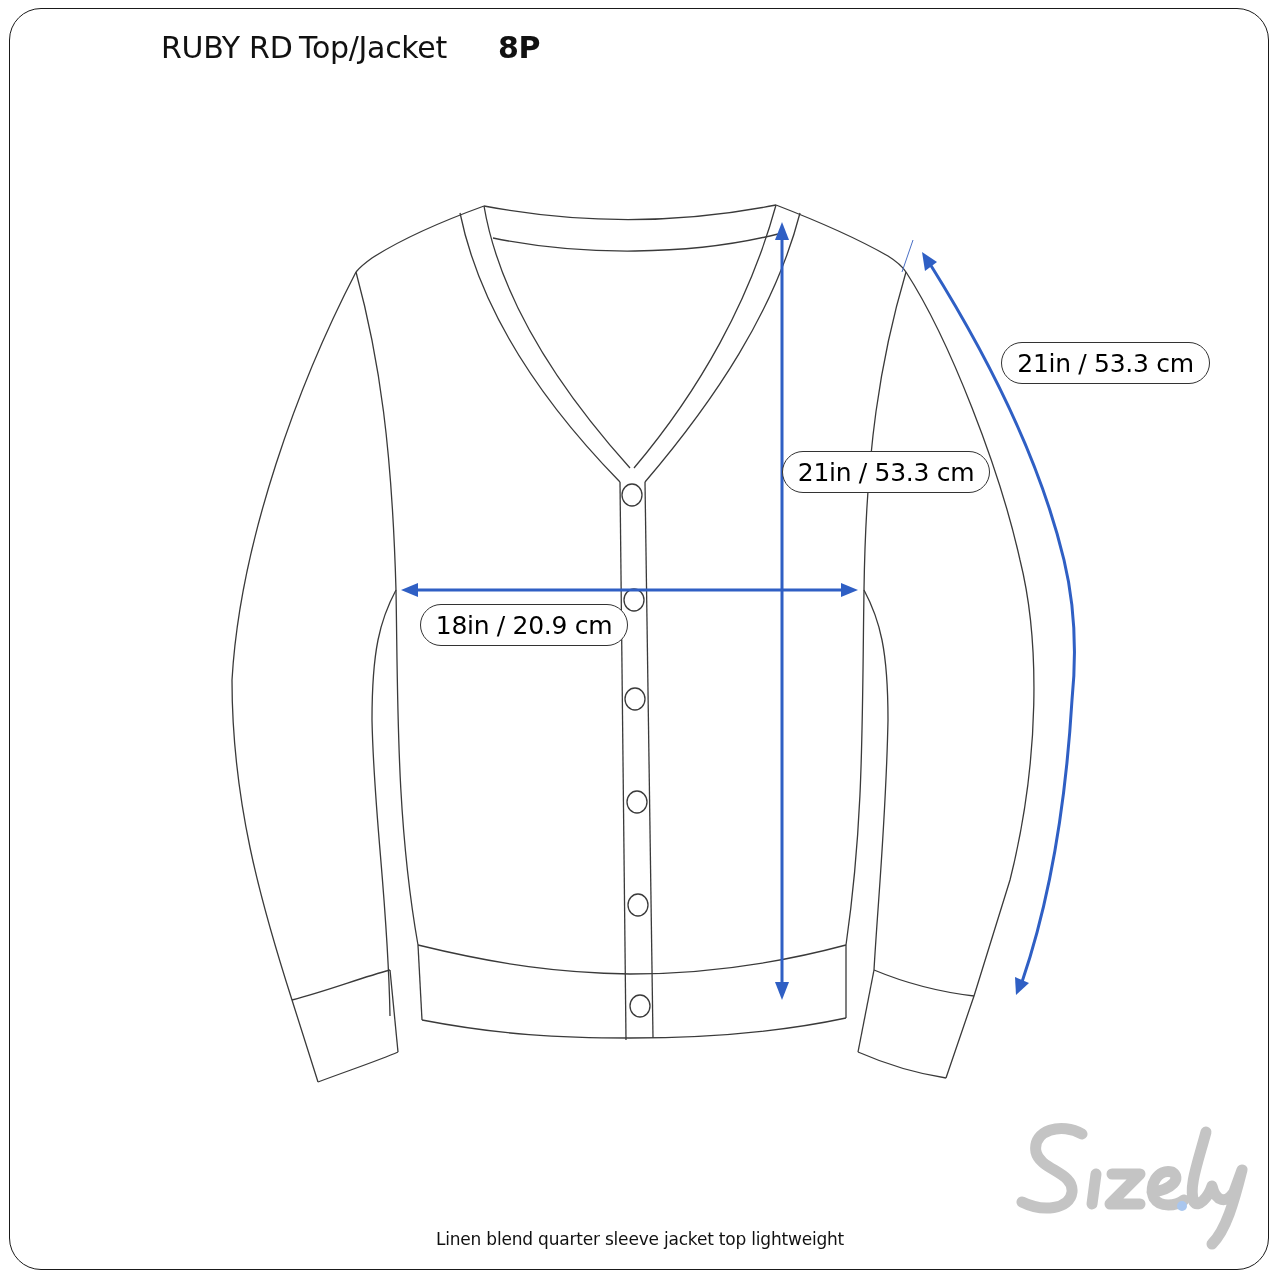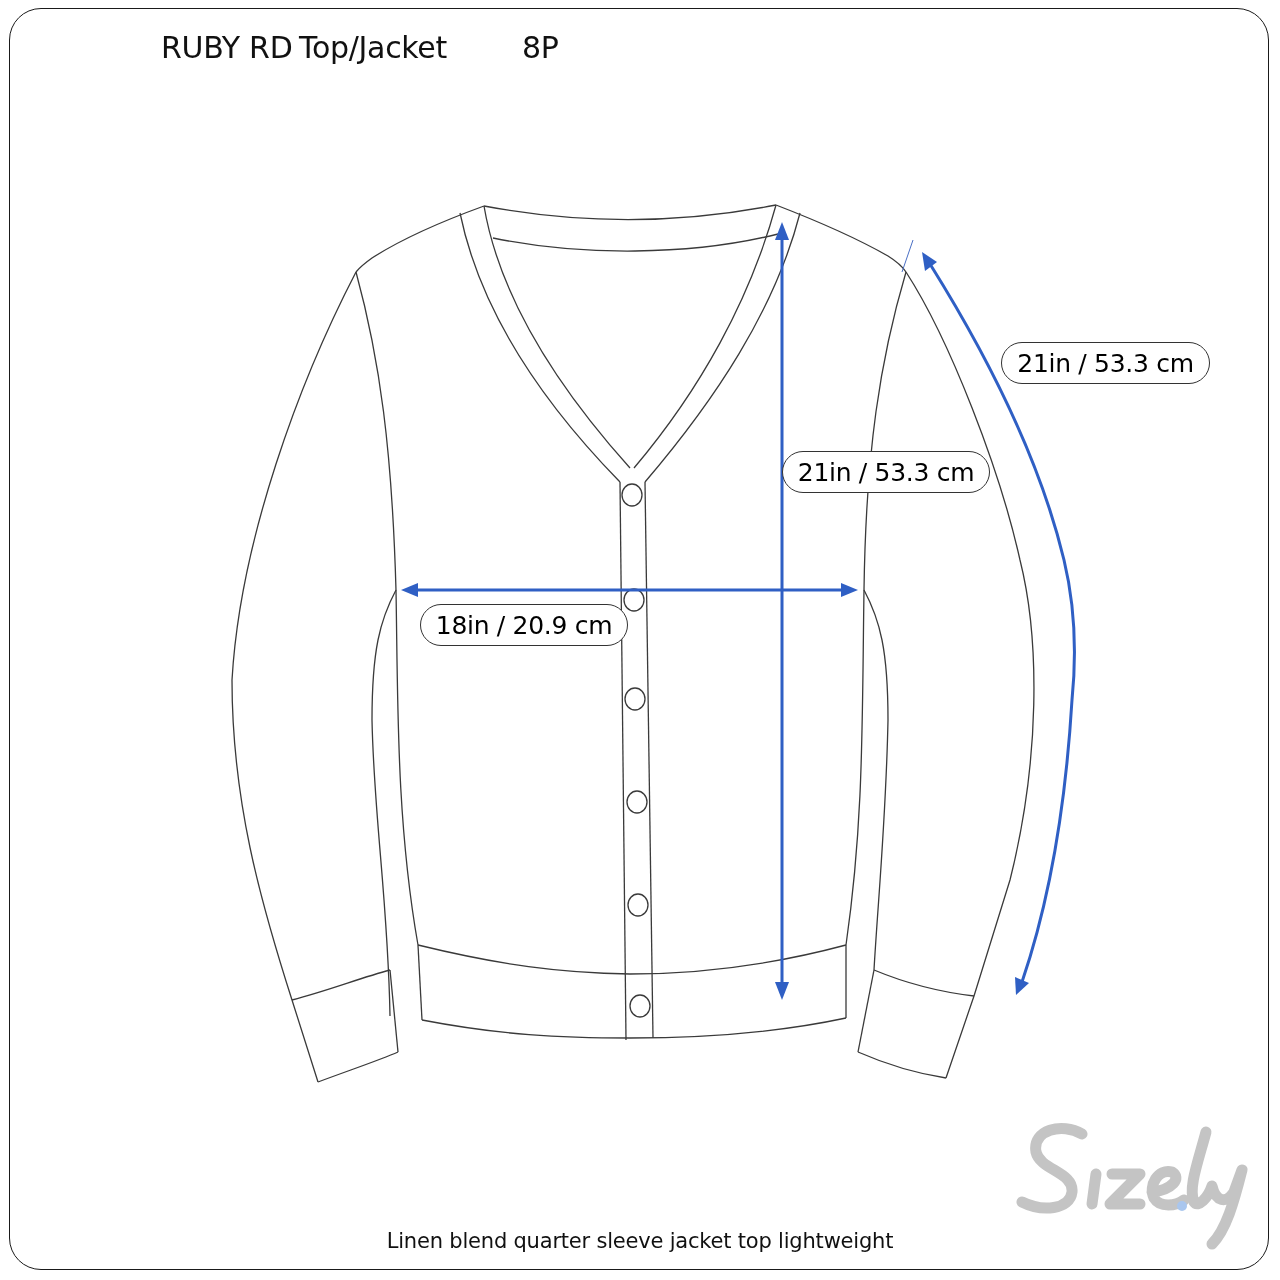--- a/index.html
+++ b/index.html
@@ -5,31 +5,31 @@
     html, body { margin: 0; padding: 0; background: #ffffff; }
     body { width: 1280px; height: 1280px; position: relative; overflow: hidden; font-family: "DejaVu Sans", sans-serif; }
     .frame {
       position: absolute; left: 9px; top: 8px; width: 1260px; height: 1262px;
       border: 1.6px solid #1a1a1a; border-radius: 32px; box-sizing: border-box; background: #fff;
     }
     .title-row { position: absolute; top: 30px; left: 125px; height: 40px; font-size: 30px; color: #111; white-space: pre; letter-spacing: -0.3px; }
     .title-row span { position: absolute; top: 0; }
     .t-brand { left: 0; margin-left: 36px; }
     .t-cat { left: 174px; }
-    .t-size { left: 397px; }
+    .t-size { left: 373px; font-weight: bold; }
     svg.drawing { position: absolute; left: 0; top: 0; }
     .pill {
       position: absolute; height: 42px; border: 1.3px solid #333; border-radius: 21px; background: #fff;
       box-sizing: border-box; font-size: 25px; color: #000000; display: flex; align-items: center; justify-content: center;
       white-space: nowrap; letter-spacing: -0.3px;
     }
     .pill-sleeve { left: 1001px; top: 342px; width: 209px; }
     .pill-length { left: 782px; top: 451px; width: 208px; }
     .pill-chest { left: 420px; top: 604px; width: 208px; }
-    .caption { position: absolute; top: 1229px; left: 0; width: 1280px; text-align: center; font-size: 21px; color: #111; letter-spacing: -0.2px; }
+    .caption { position: absolute; top: 1229px; left: 0; width: 1280px; text-align: center; font-size: 17px; color: #111; letter-spacing: -0.2px; }
     .logo { position: absolute; left: 1012px; top: 1112px; width: 250px; height: 140px; }
   </style>
 </head>
 <body>
 
 <div class="frame"></div>
 
 <div class="title-row">
   <span class="t-brand">RUBY RD</span>
   <span class="t-cat">Top/Jacket</span>

